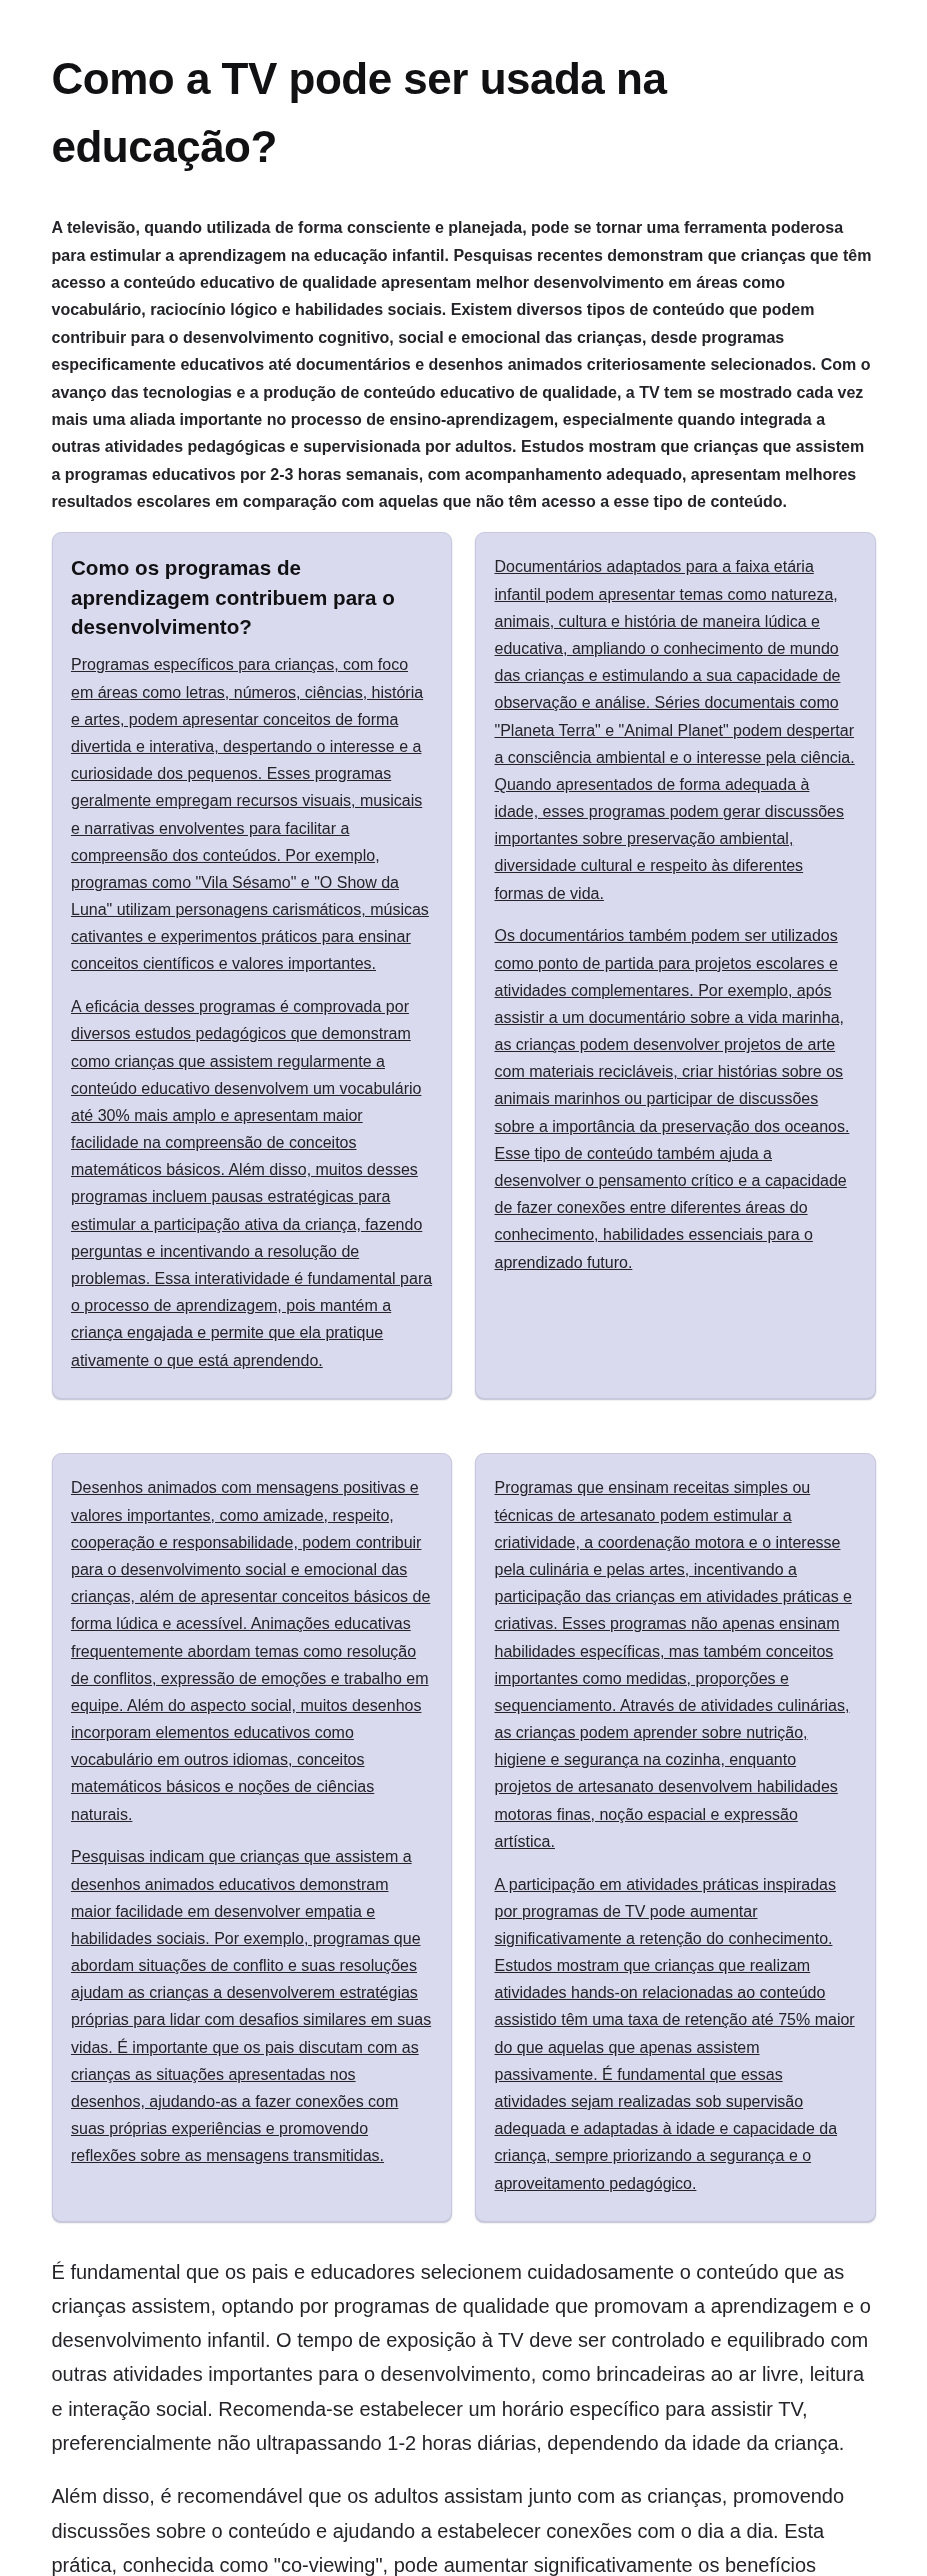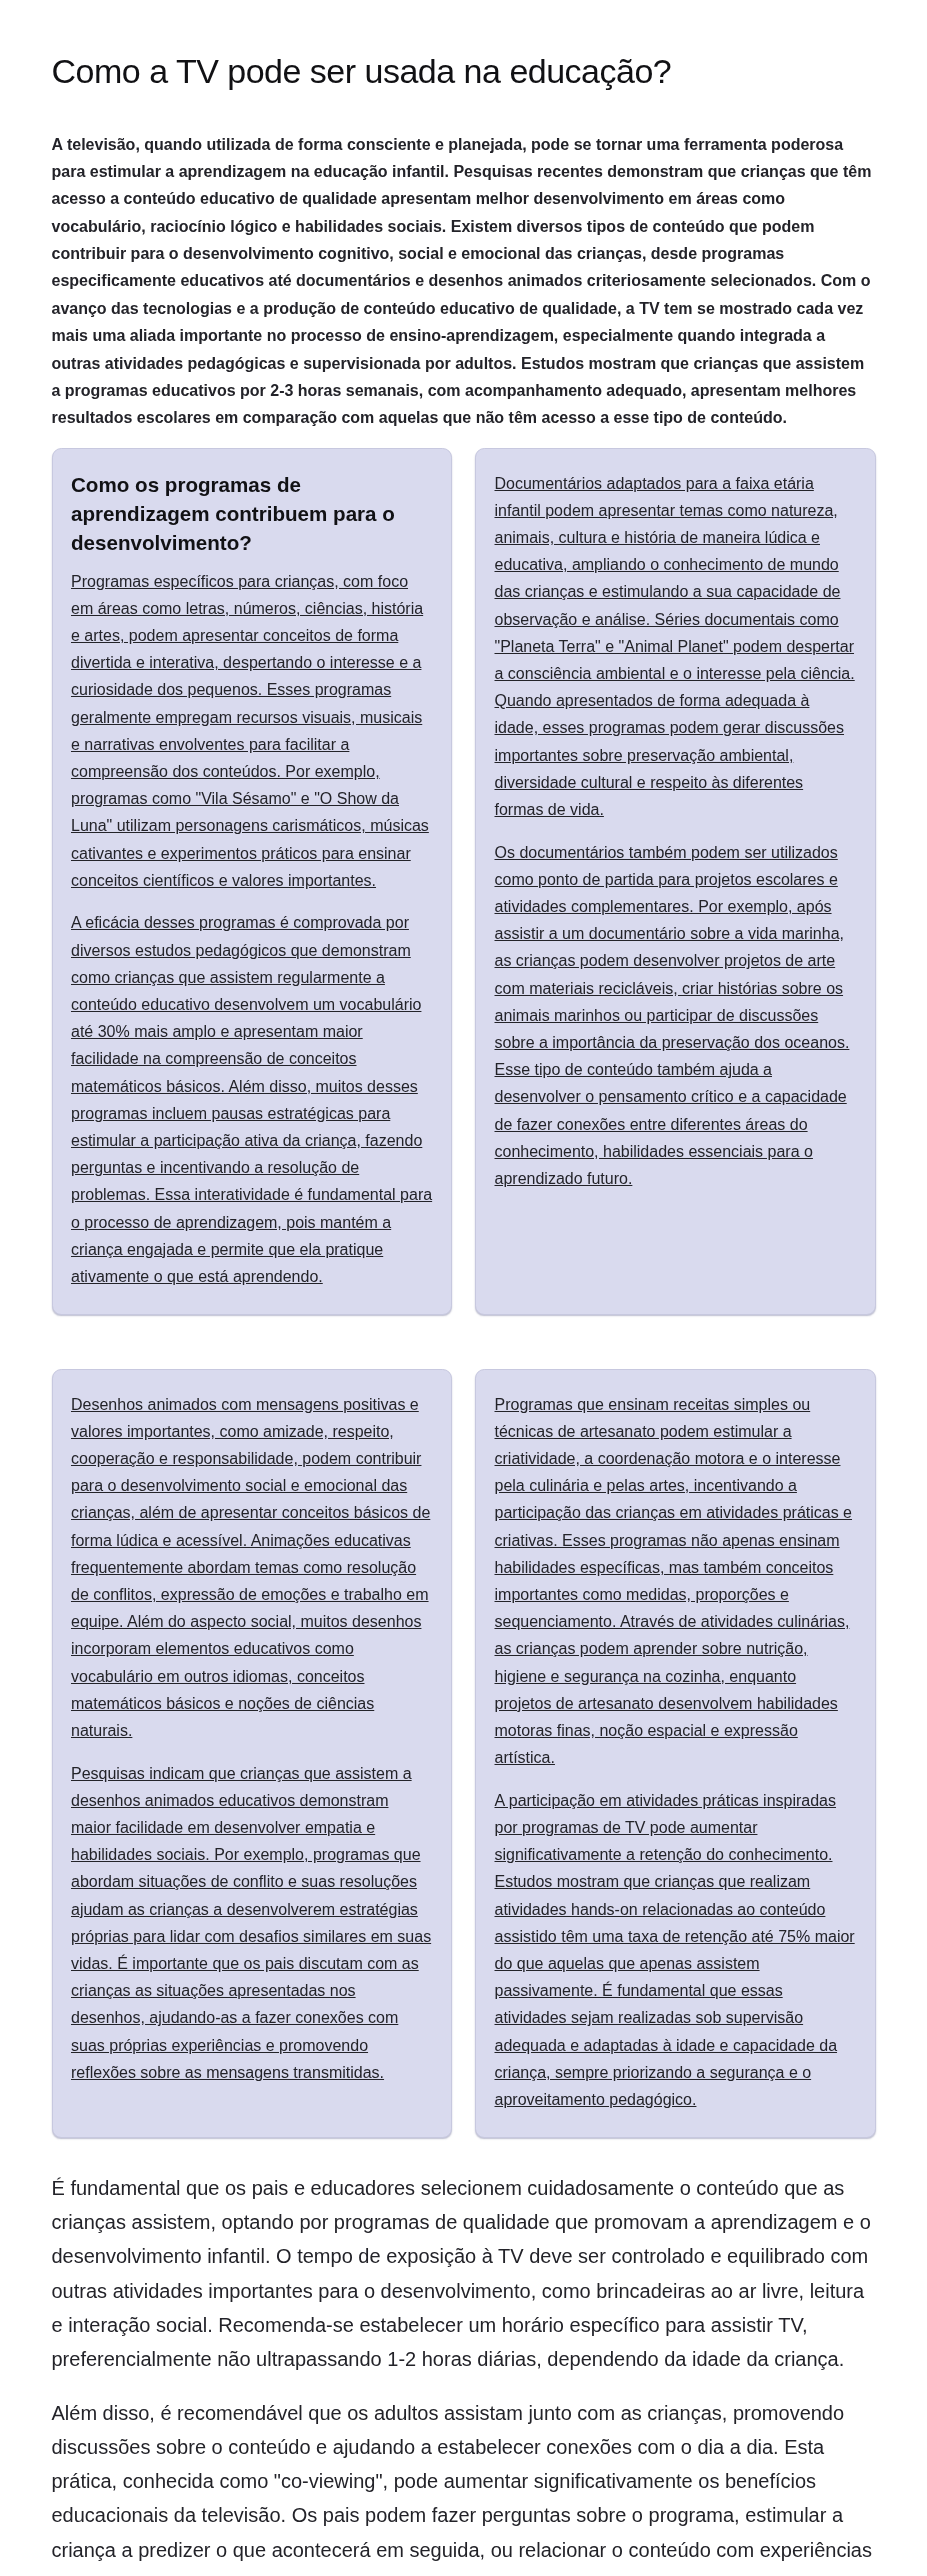--- a/index.html
+++ b/index.html
@@ -18,23 +18,23 @@
     font-family:"Liberation Sans", sans-serif;
     color:var(--text-color);
     -webkit-font-smoothing:antialiased;
   }
   .container{
     width:824px;
     margin:0 auto;
     padding:45px 0 62px;
   }
   h1.page-title{
-    font-size:34px;
+    font-size:44px;
     line-height:1.55;
-    font-weight:400;
+    font-weight:700;
     letter-spacing:-0.5px;
     color:var(--heading-color);
     margin:0 0 33px 0;
   }
   p.intro{
     font-size:16px;
     line-height:1.71;
     margin:0 0 16.5px 0;
     color:var(--text-color);
     font-weight:bold;

